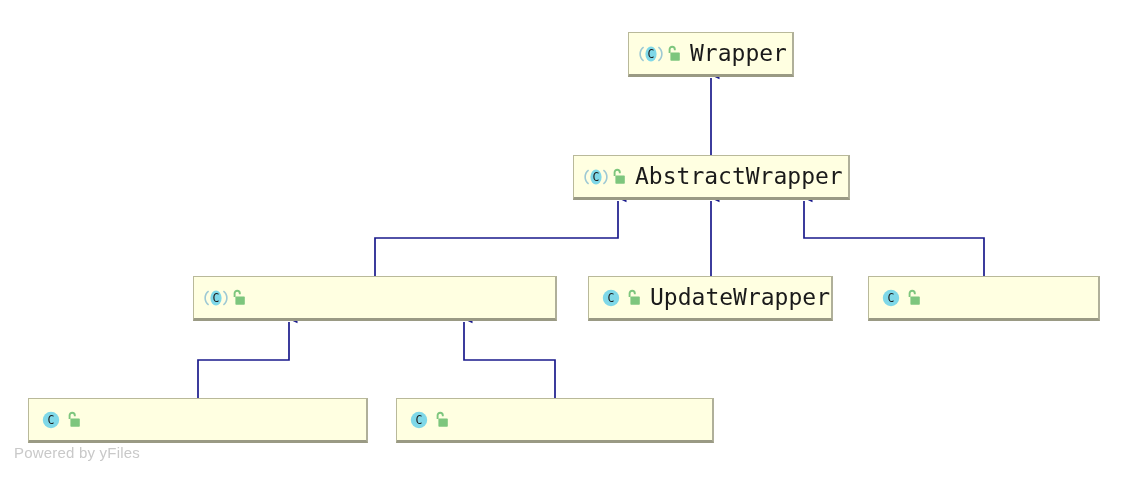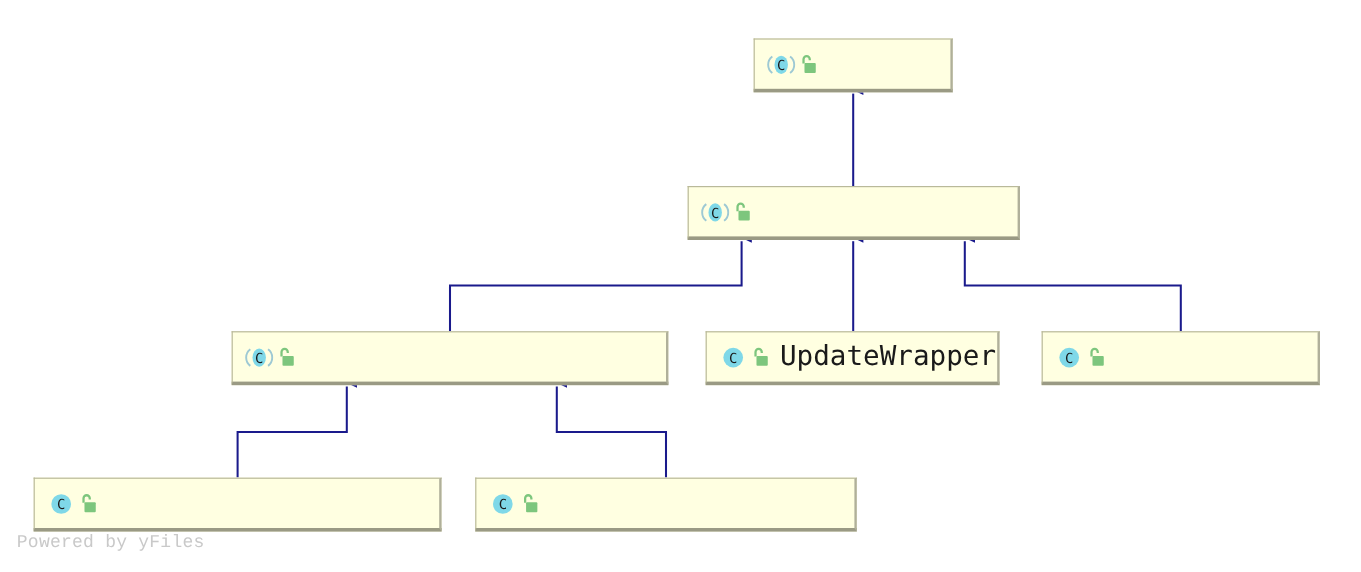--- a/index.html
+++ b/index.html
@@ -75,21 +75,21 @@
     top: 0;
     width: 1134px;
     height: 477px;
     pointer-events: none;
   }
   
   #yfiles-watermark {
     position: absolute;
     left: 14px;
     top: 444px;
-    font-family: Liberation Mono, monospace;
+    font-family: Liberation Sans, sans-serif;
     font-size: 15px;
     color: #c9c9c9;
     letter-spacing: 0.2px;
     white-space: nowrap;
   }
 </style>
 </head>
 <body>
 
 <div id="diagram-canvas">
@@ -121,38 +121,40 @@
               <text x="12" y="14.4" text-anchor="middle" font-family="DejaVu Sans Mono, monospace" font-size="11.5" fill="#1a1a1a">C</text>
             </svg>
           </span>
           <span class="lock-icon">
             <svg width="16" height="18" viewBox="0 0 16 18">
               <path d="M4.6 8 L4.6 4.3 A 2.6 2.6 0 0 1 9.8 4.3 L9.8 5.2" fill="none" stroke="#7dc67d" stroke-width="1.9"></path>
               <rect x="5.4" y="7.6" width="9.4" height="8.2" rx="0.8" fill="#7dc67d"></rect>
             </svg>
           </span>
         </span>
+        <span class="node-label" style="color: rgb(26, 26, 26);">Wrapper</span>
       </div>
       <div class="uml-node" style="left: 573px; top: 155px; width: 277px; height: 45px; background: rgb(255, 255, 225);">
         <span class="node-icons">
           <span class="class-icon">
             <svg class="disc" width="24" height="20" viewBox="0 0 24 20">
               <path d="M4.6 3.1 A 8.6 8.6 0 0 0 4.6 16.9" fill="none" stroke="#9ec9d4" stroke-width="1.6"></path>
               <path d="M19.4 3.1 A 8.6 8.6 0 0 1 19.4 16.9" fill="none" stroke="#9ec9d4" stroke-width="1.6"></path>
               <ellipse cx="12" cy="10" rx="5.6" ry="7.6" fill="#7fd8e8"></ellipse>
               <text x="12" y="14.4" text-anchor="middle" font-family="DejaVu Sans Mono, monospace" font-size="11.5" fill="#1a1a1a">C</text>
             </svg>
           </span>
           <span class="lock-icon">
             <svg width="16" height="18" viewBox="0 0 16 18">
               <path d="M4.6 8 L4.6 4.3 A 2.6 2.6 0 0 1 9.8 4.3 L9.8 5.2" fill="none" stroke="#7dc67d" stroke-width="1.9"></path>
               <rect x="5.4" y="7.6" width="9.4" height="8.2" rx="0.8" fill="#7dc67d"></rect>
             </svg>
           </span>
         </span>
+        <span class="node-label" style="color: rgb(26, 26, 26);">AbstractWrapper</span>
       </div>
       <div class="uml-node" style="left: 193px; top: 276px; width: 364px; height: 45px; background: rgb(255, 255, 225);">
         <span class="node-icons">
           <span class="class-icon">
             <svg class="disc" width="24" height="20" viewBox="0 0 24 20">
               <path d="M4.6 3.1 A 8.6 8.6 0 0 0 4.6 16.9" fill="none" stroke="#9ec9d4" stroke-width="1.6"></path>
               <path d="M19.4 3.1 A 8.6 8.6 0 0 1 19.4 16.9" fill="none" stroke="#9ec9d4" stroke-width="1.6"></path>
               <ellipse cx="12" cy="10" rx="5.6" ry="7.6" fill="#7fd8e8"></ellipse>
               <text x="12" y="14.4" text-anchor="middle" font-family="DejaVu Sans Mono, monospace" font-size="11.5" fill="#1a1a1a">C</text>
             </svg>

